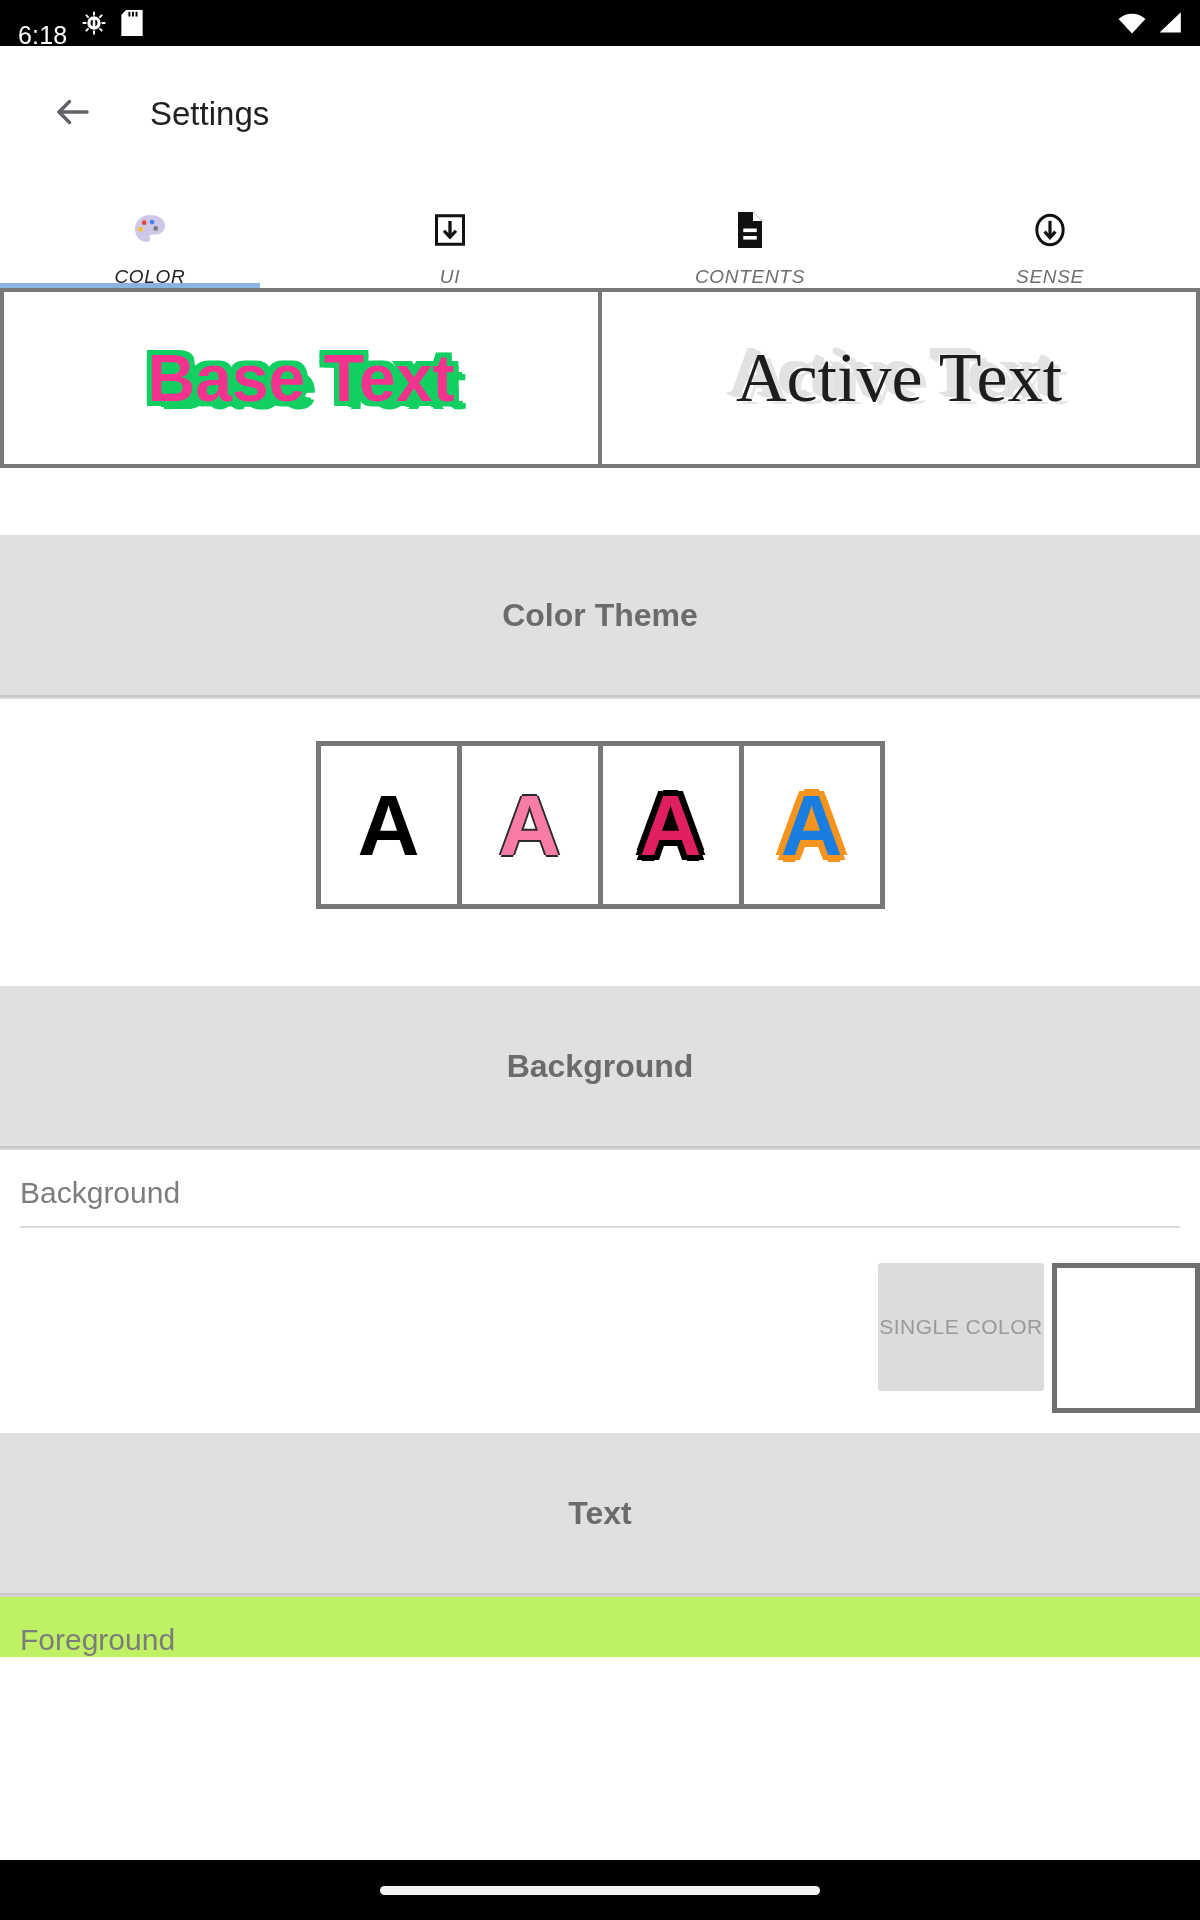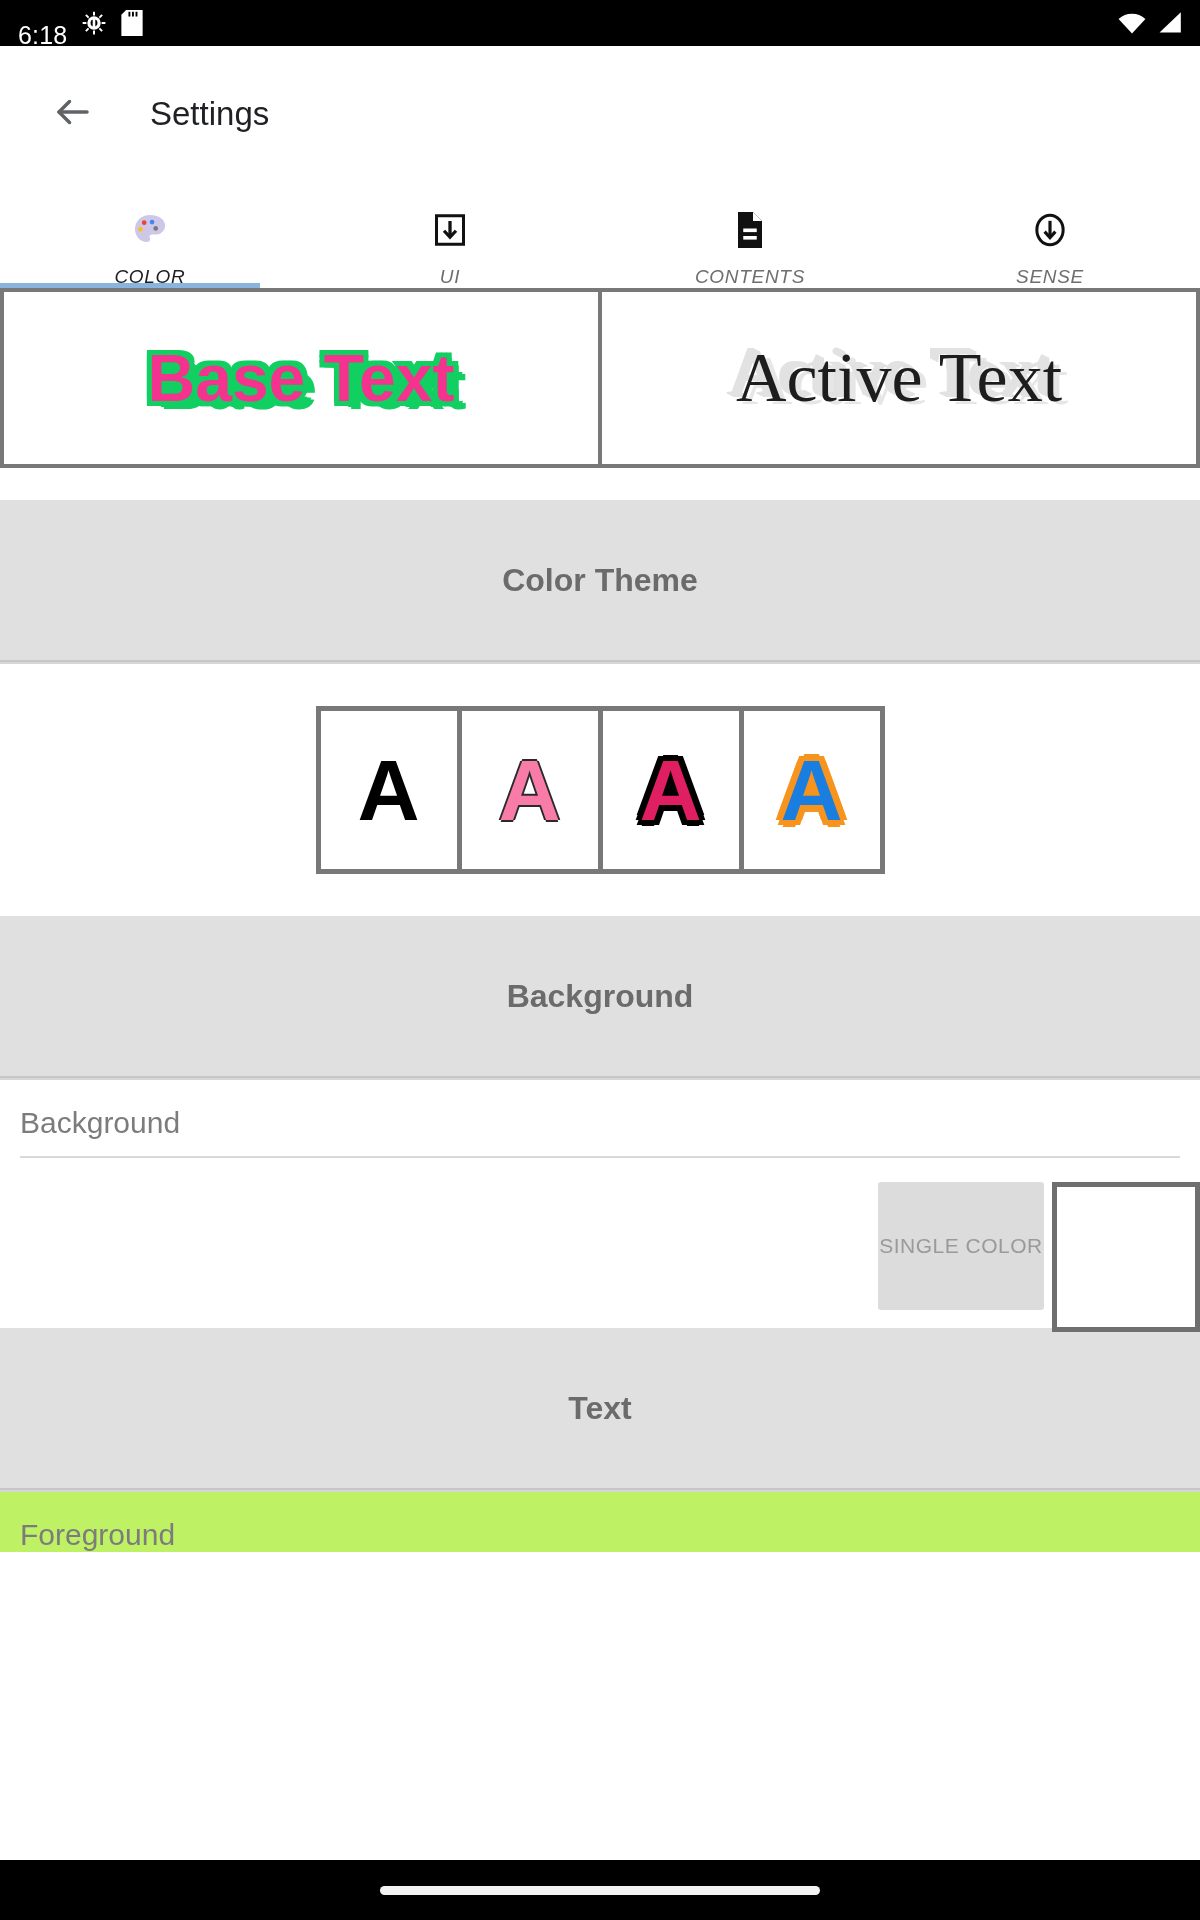--- a/index.html
+++ b/index.html
@@ -55,20 +55,21 @@
       -6px -5px 0 #e2e2e2, -4px -4px 0 #e2e2e2, -8px -6px 0 #e2e2e2,
       -10px -7px 0 #e2e2e2, 6px 3px 0 #e6e6e6;
   }
 
   
   .section-gap { height: 32px; background:#fff; }
   .section-header {
     background:#e0e0e0; height: 162px;
     display:flex; align-items:center; justify-content:center;
     border-bottom: 2px solid #c7c7c7;
+    margin-top: 35px;
   }
   .section-header-title { font-size: 32px; font-weight: 700; color:#6b6b6b; }
   .hrule { height: 2px; background:#d6d6d6; }
 
   
   .theme-area { height: 252px; display:flex; align-items:center; justify-content:center; background:#fff; }
   .swatch-group { display:flex; border: 5px solid #787878; background:#787878; gap:5px; }
   .swatch {
     width: 136px; height: 158px; background:#fff;
     display:flex; align-items:center; justify-content:center;
@@ -79,21 +80,21 @@
   .sw-a3 { color:#e01e62; text-shadow:
         6px 0 0 #000, -6px 0 0 #000, 0 6px 0 #000, 0 -6px 0 #000,
         5px 5px 0 #000, -5px 5px 0 #000, 5px -5px 0 #000, -5px -5px 0 #000; }
   .sw-a4 { color:#1a7ee0; text-shadow:
         7px 0 0 #f7941d, -7px 0 0 #f7941d, 0 7px 0 #f7941d, 0 -7px 0 #f7941d,
         5px 5px 0 #f7941d, -5px 5px 0 #f7941d, 5px -5px 0 #f7941d, -5px -5px 0 #f7941d; }
 
   
   .pref-row { background:#fff; padding: 26px 20px 0 20px; position:relative; min-height: 248px; }
   .pref-title { font-size: 30px; color:#7c7c7c; }
-  .pref-controls { position:absolute; right: 0; top: 102px; display:flex; align-items:flex-start; }
+  .pref-controls { position:absolute; right: 0; top: 113px; display:flex; align-items:flex-start; }
   .chip {
     width: 166px; height: 128px; background:#dcdcdc;
     display:flex; align-items:center; justify-content:center;
     border-radius: 3px;
   }
   .chip-label { font-size: 21px; color:#9a9a9a; letter-spacing:.5px; }
   .color-box { width: 148px; height: 150px; background:#ffffff; border: 5px solid #6f6f6f; margin-left: 8px; }
 
   .pref-divider { height:2px; background:#d9d9d9; margin-top: 16px; }
 

